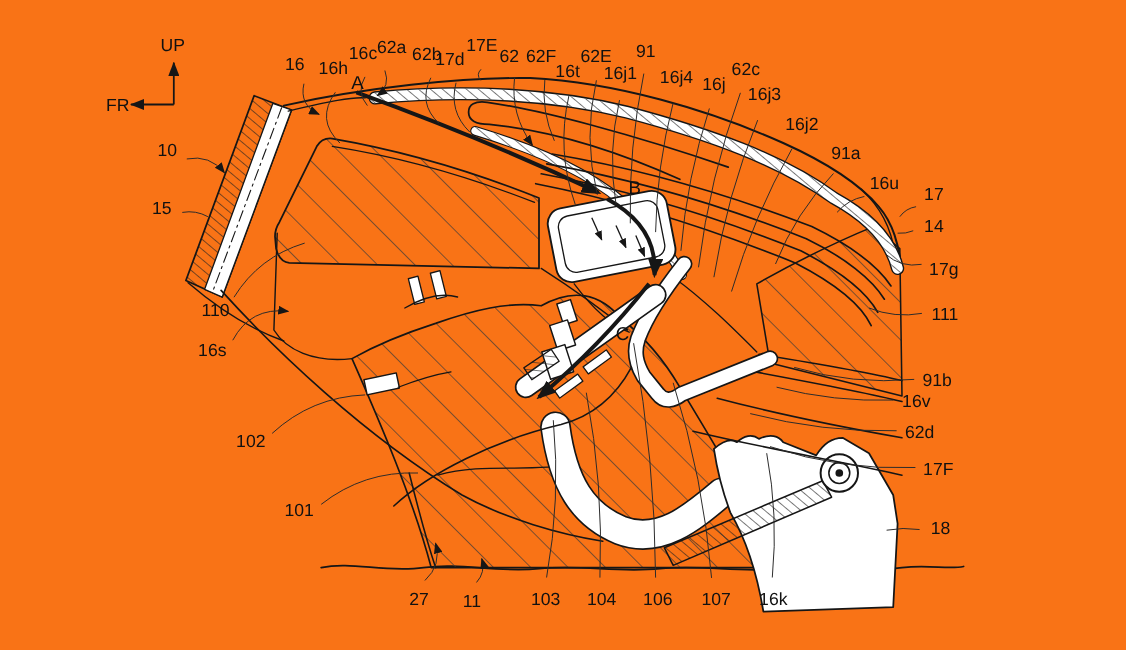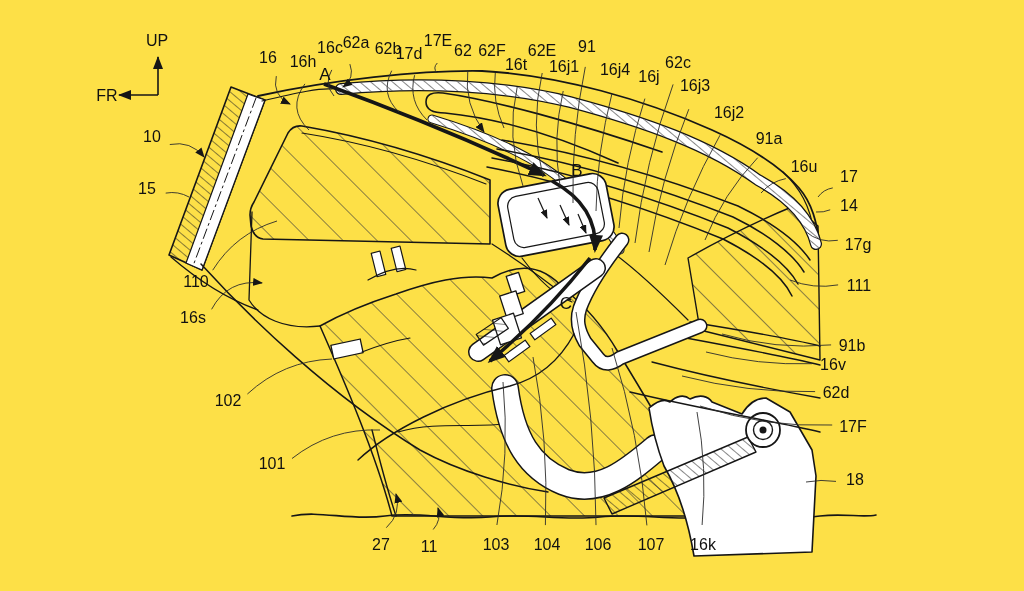--- a/index.html
+++ b/index.html
@@ -1,16 +1,16 @@
 <!DOCTYPE html>
 <html><head>
 <meta charset="utf-8">
 <style>
   html,body{margin:0;padding:0;background:#ffffff;}
-  .stage{position:relative;width:1024px;height:591px;background:#fde047;overflow:hidden;
+  .stage{position:relative;width:1024px;height:591px;background:#f97316;overflow:hidden;
          font-family:"Liberation Sans", sans-serif;}
   svg{display:block;}
   .ref-label{font-family:"Liberation Sans", sans-serif;font-size:16px;fill:#111;}
   .marker-letter{font-family:"Liberation Sans", sans-serif;font-size:17px;fill:#111;}
   .axis-label{font-family:"Liberation Sans", sans-serif;font-size:16px;fill:#111;}
 </style>
 </head>
 <body>
 
 <div class="stage">

